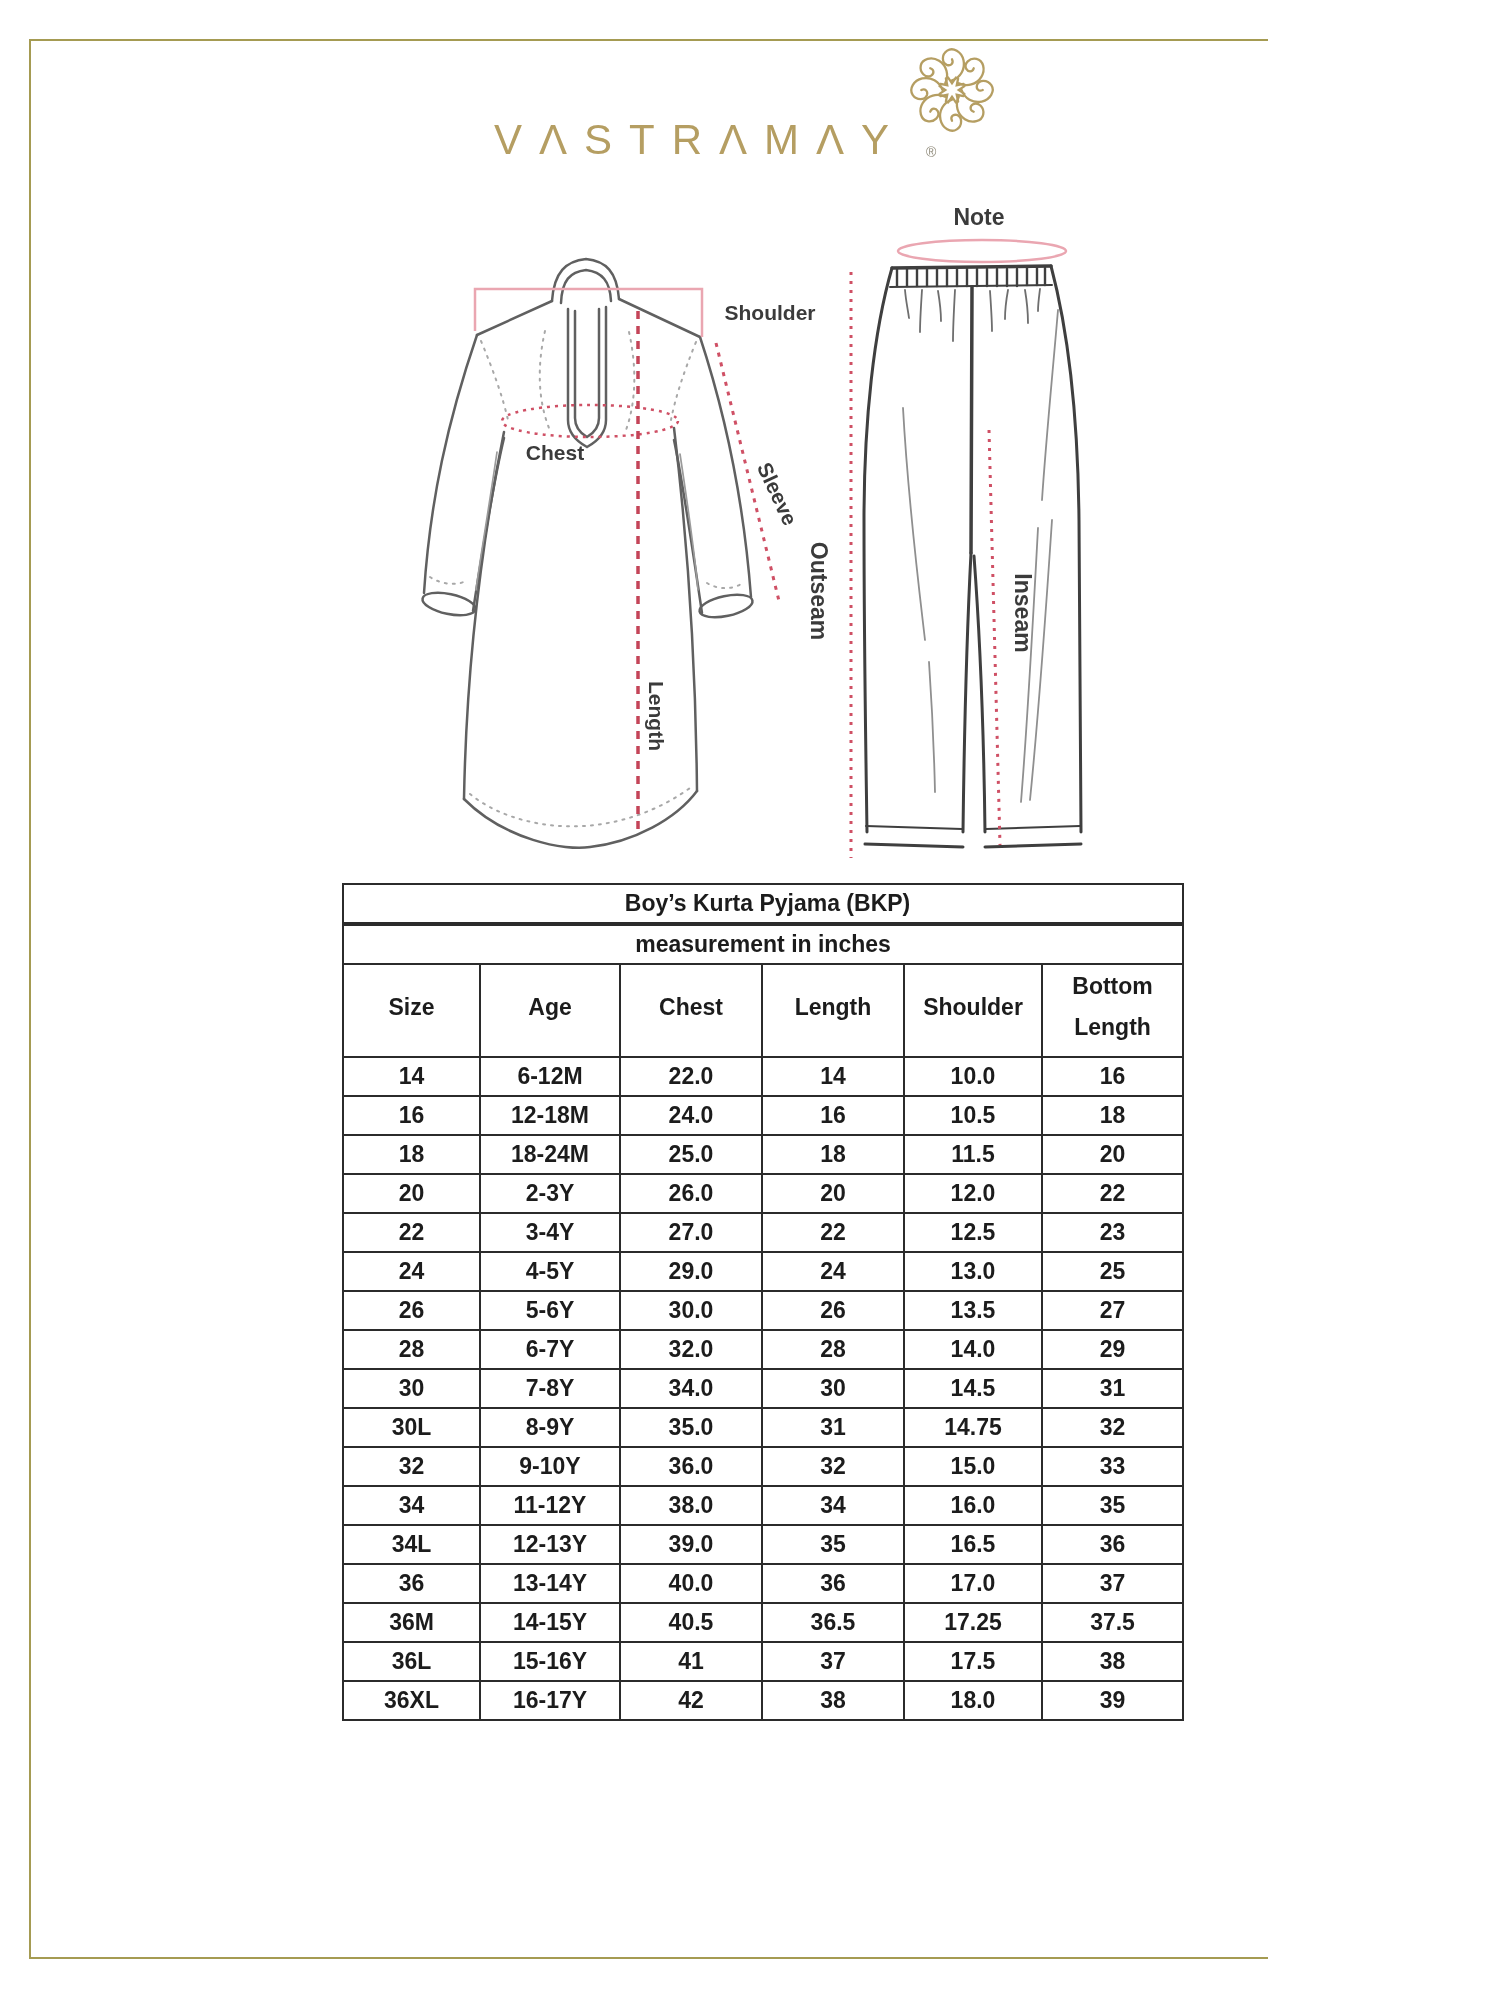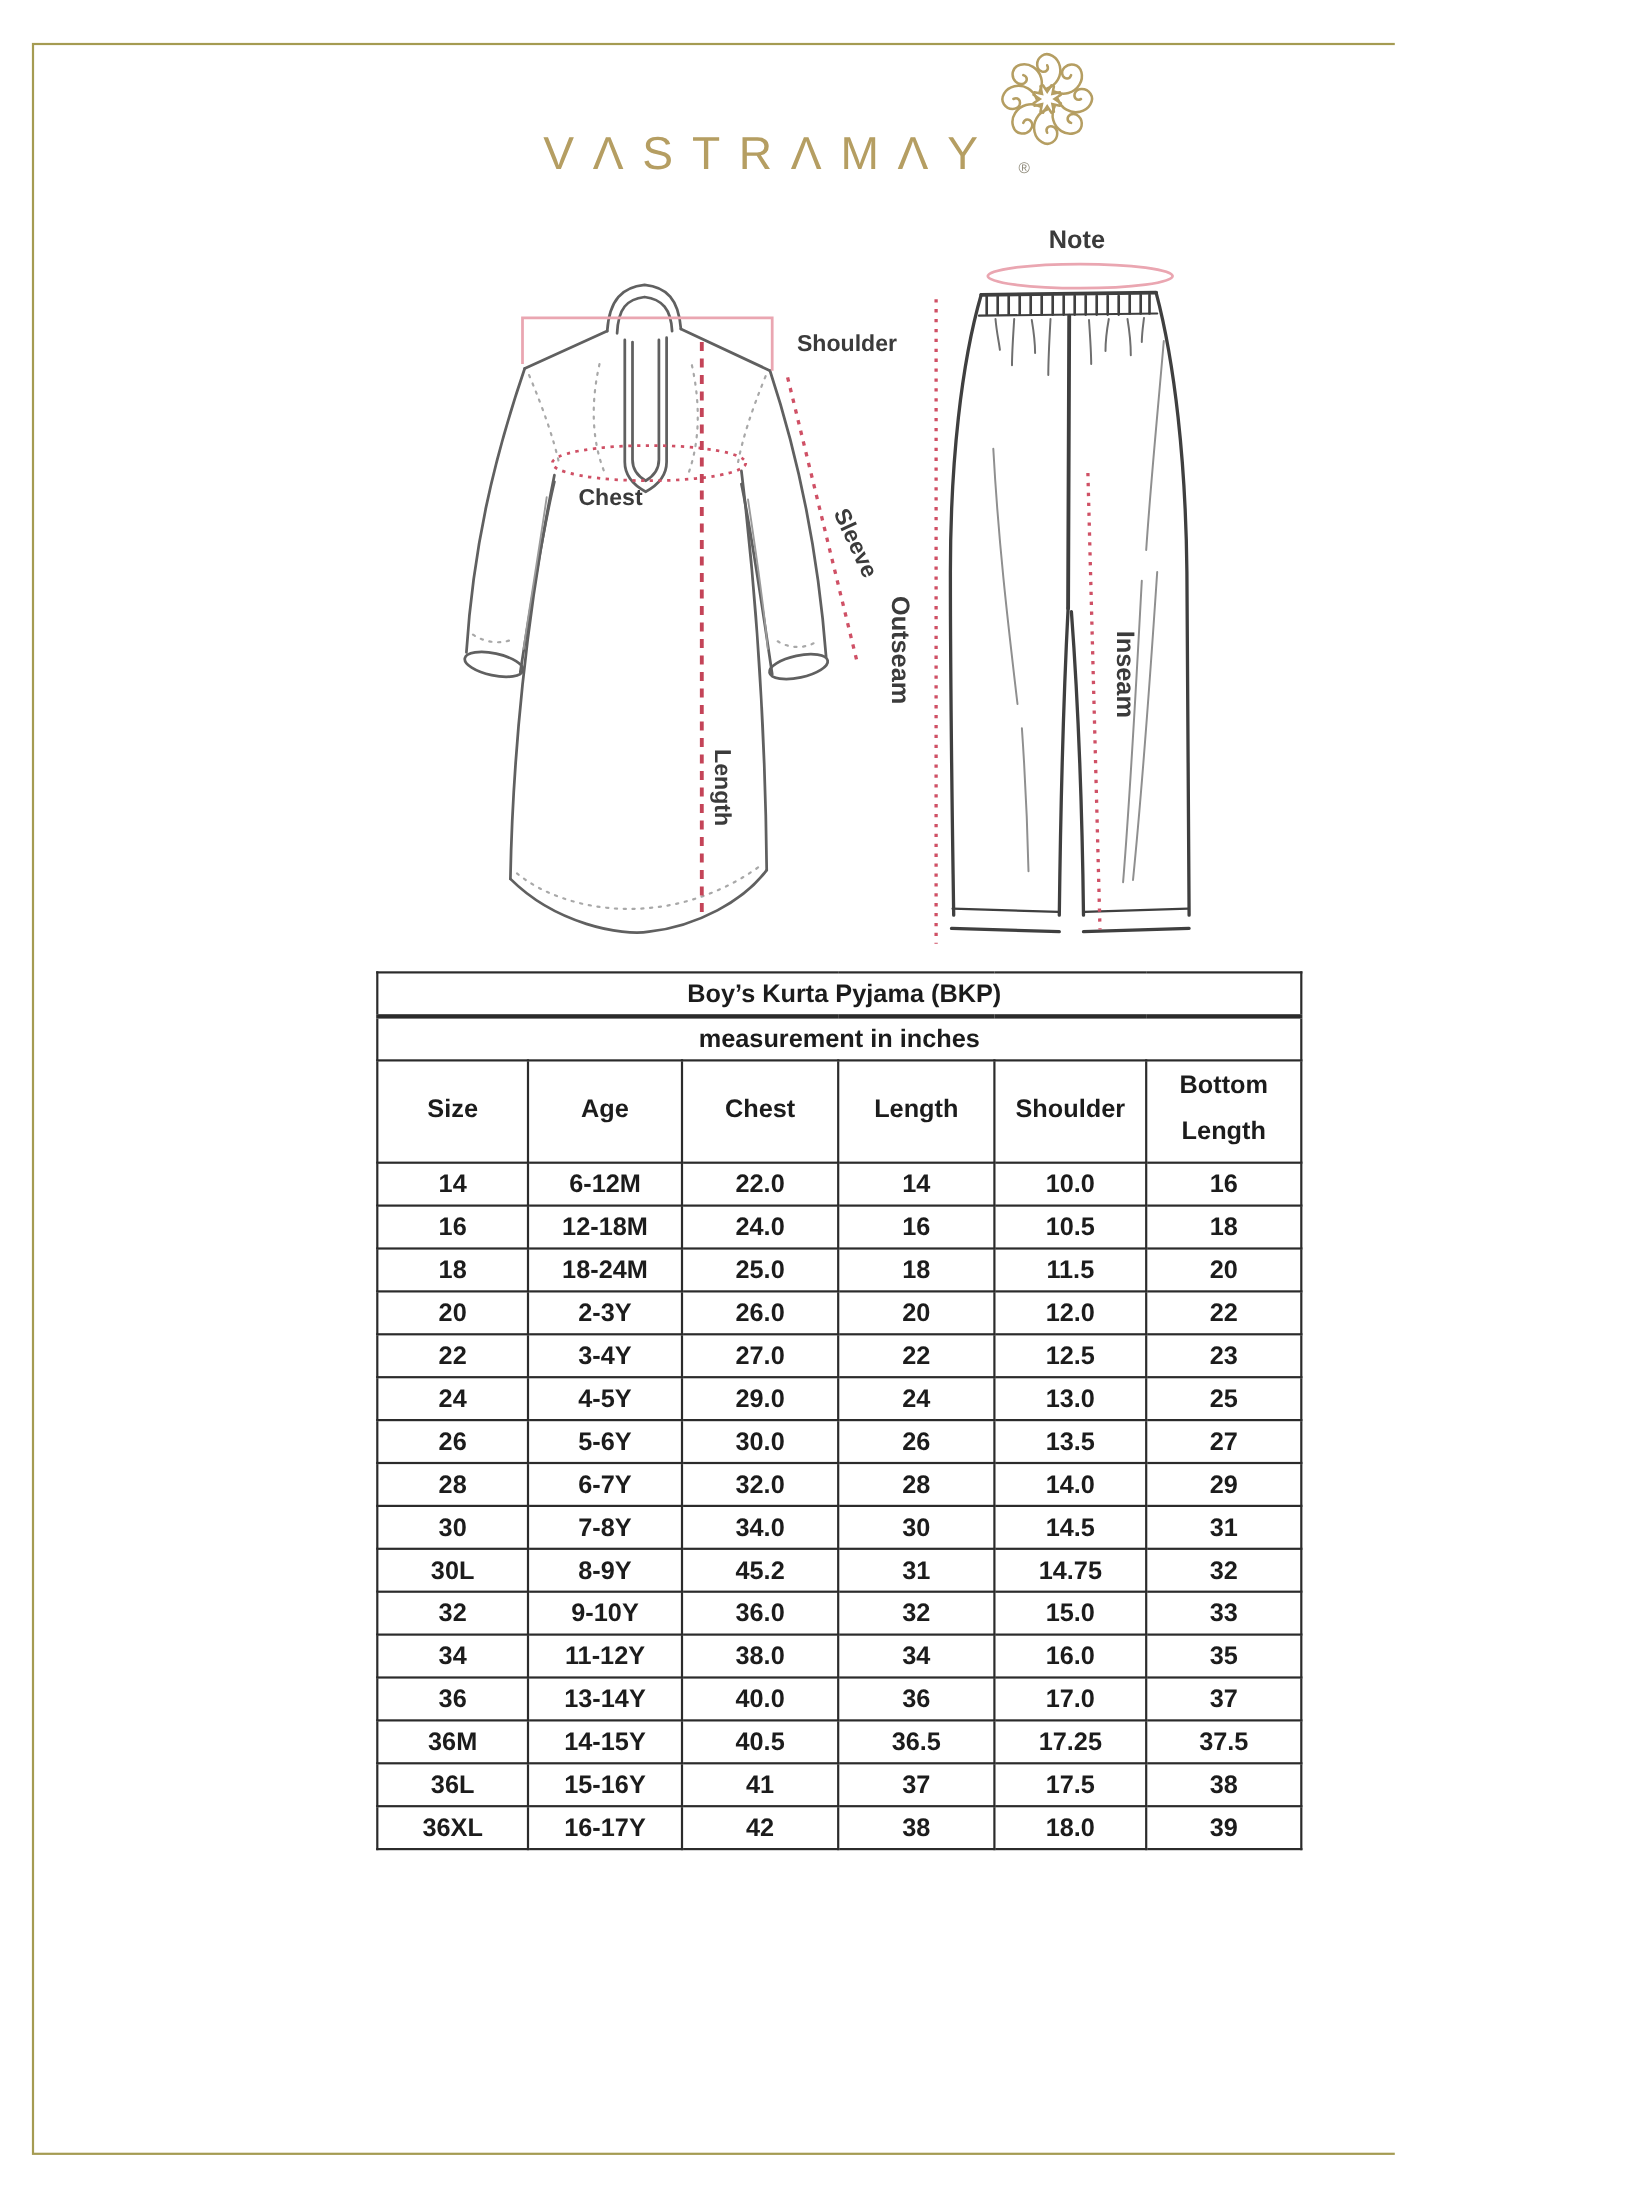--- a/index.html
+++ b/index.html
@@ -241,21 +241,21 @@
           <td>30</td>
           <td>7-8Y</td>
           <td>34.0</td>
           <td>30</td>
           <td>14.5</td>
           <td>31</td>
         </tr>
         <tr>
           <td>30L</td>
           <td>8-9Y</td>
-          <td>45.2</td>
+          <td>35.0</td>
           <td>31</td>
           <td>14.75</td>
           <td>32</td>
         </tr>
         <tr>
           <td>32</td>
           <td>9-10Y</td>
           <td>36.0</td>
           <td>32</td>
           <td>15.0</td>
@@ -263,20 +263,28 @@
         </tr>
         <tr>
           <td>34</td>
           <td>11-12Y</td>
           <td>38.0</td>
           <td>34</td>
           <td>16.0</td>
           <td>35</td>
         </tr>
         <tr>
+          <td>34L</td>
+          <td>12-13Y</td>
+          <td>39.0</td>
+          <td>35</td>
+          <td>16.5</td>
+          <td>36</td>
+        </tr>
+        <tr>
           <td>36</td>
           <td>13-14Y</td>
           <td>40.0</td>
           <td>36</td>
           <td>17.0</td>
           <td>37</td>
         </tr>
         <tr>
           <td>36M</td>
           <td>14-15Y</td>

